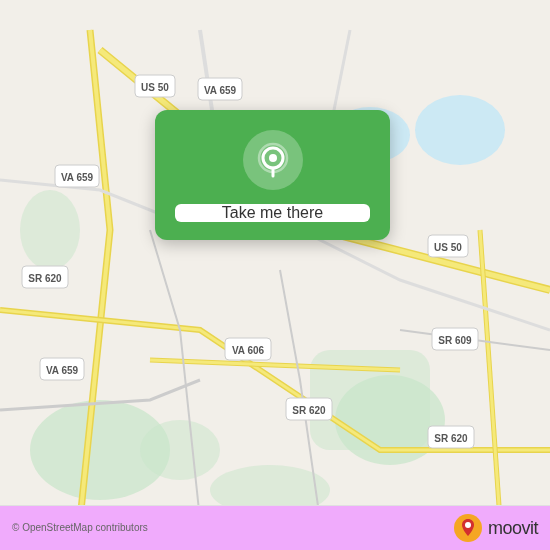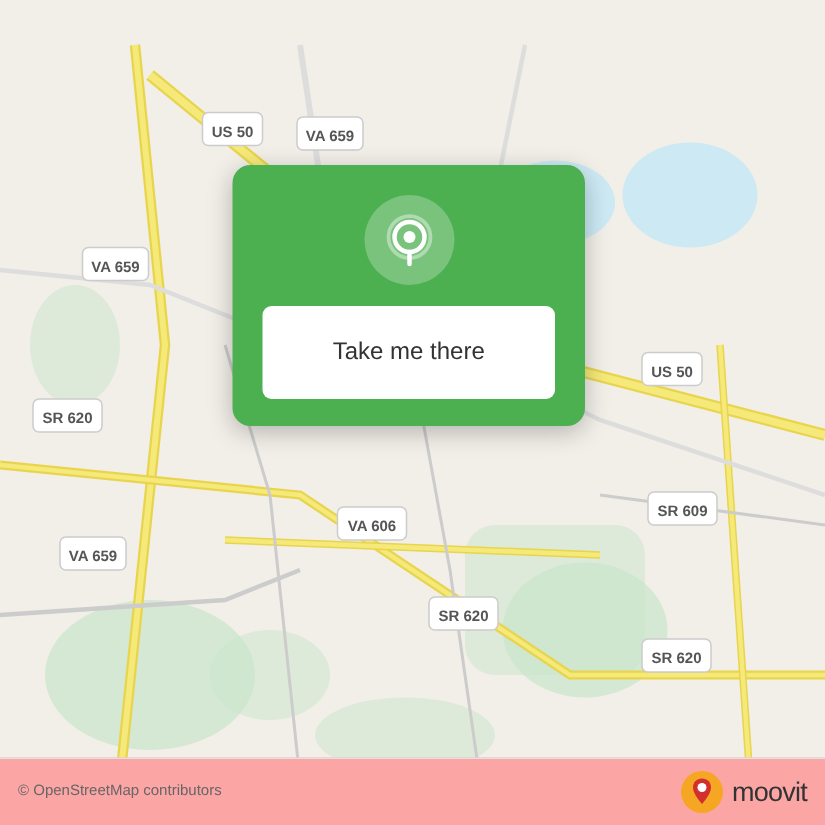--- a/index.html
+++ b/index.html
@@ -66,35 +66,35 @@
     #location-icon-svg {
       width: 36px;
       height: 36px;
     }
 
     #take-me-there-btn {
       background: white;
       color: #333;
       border: none;
       border-radius: 6px;
-      padding: 22px 28px;
+      padding: 0 28px;
       font-size: 16px;
       font-weight: 500;
       cursor: pointer;
       width: 100%;
       text-align: center;
     }
 
     
     #bottom-bar {
       position: absolute;
       bottom: 0;
       left: 0;
       width: 100%;
-      background: #fca5a5;
+      background: #f0abfc;
       border-top: 1px solid #e0e0e0;
       padding: 8px 12px;
       display: flex;
       align-items: center;
       justify-content: space-between;
       z-index: 20;
       text-align: center;
     }
 
     #bottom-left {

